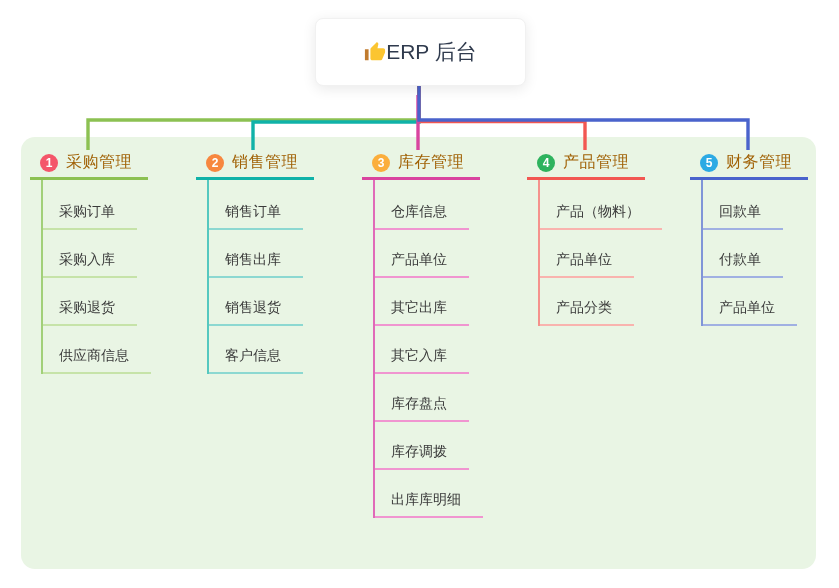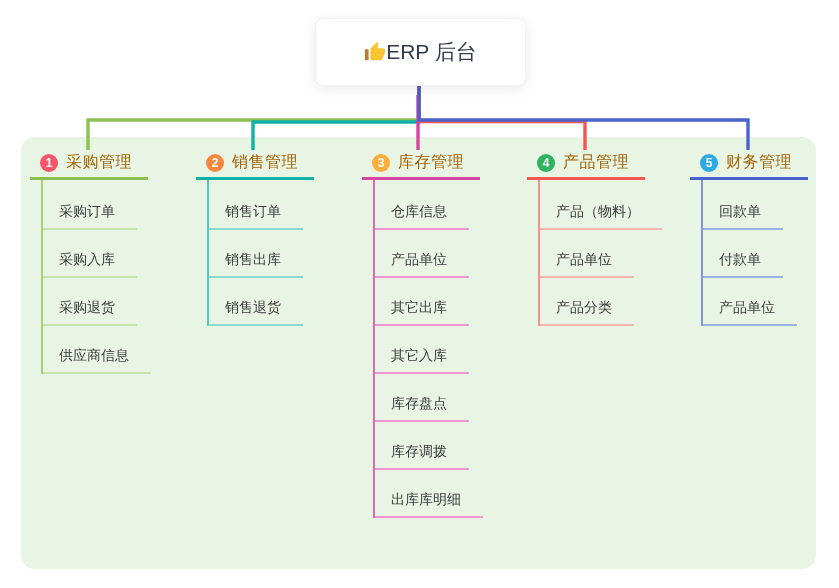--- a/index.html
+++ b/index.html
@@ -99,20 +99,23 @@
   </div>
 
   <div class="child">
     <span class="child-label">销售出库</span>
   </div>
 
   <div class="child">
     <span class="child-label">销售退货</span>
   </div>
 
+  <div class="child">
+    <span class="child-label">客户信息</span>
+  </div>
 </div>
   </div>
 
   <div class="branch" style="left: 362px; top: 148px; --main: #d9449f; --circle: #fbae3c; --lightv: #e06ab8; --lightu: #f095d0;">
     <div class="branch-header">
       <span class="badge">3</span>
       <span class="branch-title">库存管理</span>
     </div>
     <div class="children">
   <div class="child">

